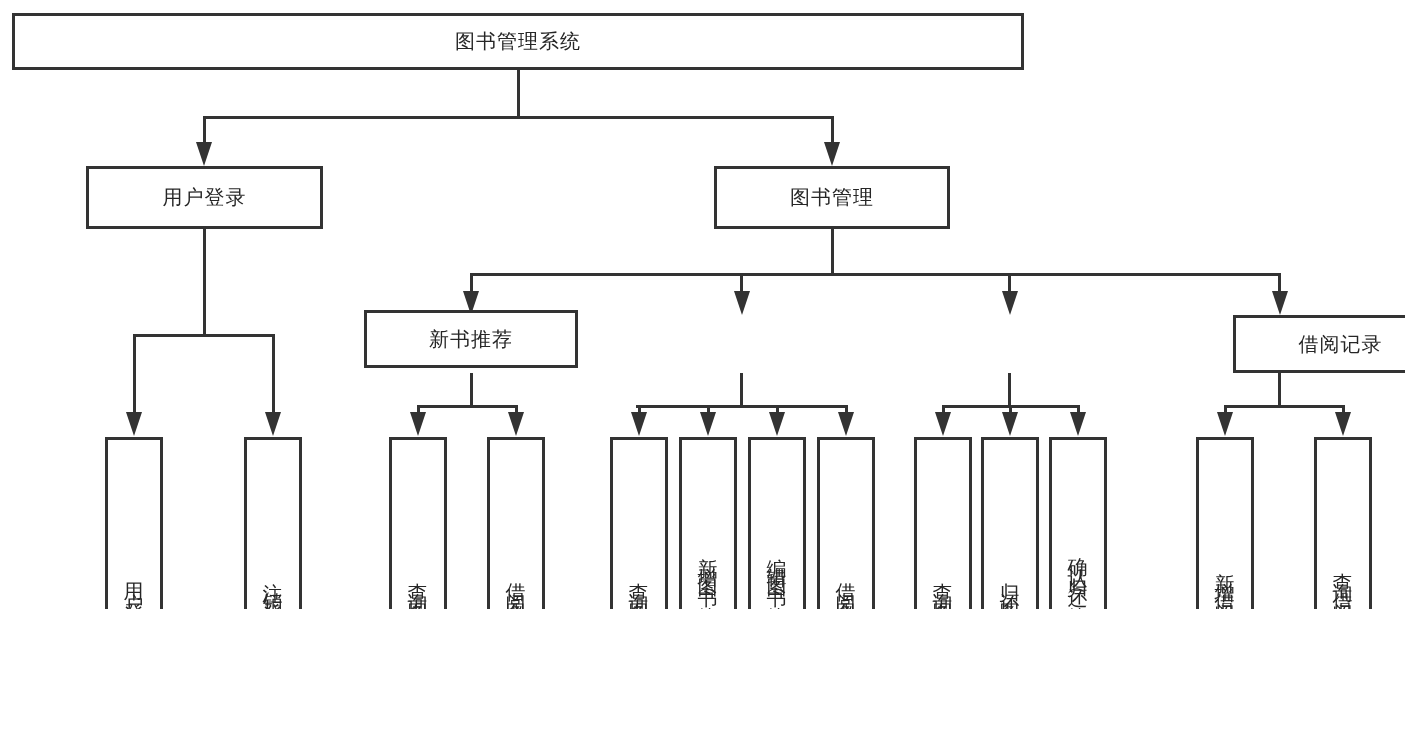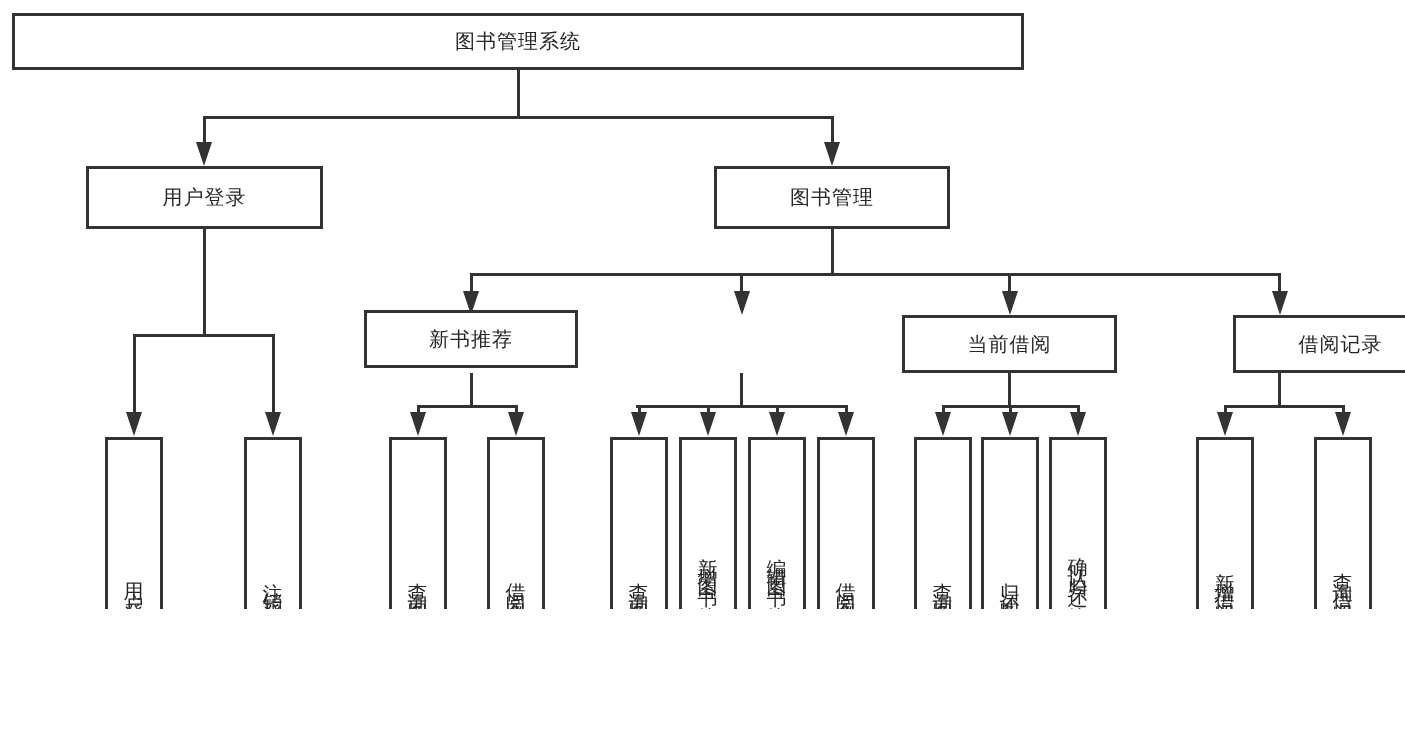--- a/index.html
+++ b/index.html
@@ -130,23 +130,20 @@
   <div class="box h" style="left:86px;top:166px;width:237px;height:63px">
     <span>用户登录</span>
   </div>
   <div class="box h" style="left:714px;top:166px;width:236px;height:63px">
     <span>图书管理</span>
   </div>
 
   <div class="box h" style="left:364px;top:310px;width:214px;height:58px">
     <span>新书推荐</span>
   </div>
-  <div class="box h" style="left:902px;top:315px;width:215px;height:58px">
-    <span>当前借阅</span>
-  </div>
   <div class="box h" style="left:1233px;top:315px;width:215px;height:58px">
     <span>借阅记录</span>
   </div>
 
   <div class="box v" style="left:105px;top:437px;width:58px;height:300px">
     <span>用户登录</span>
   </div>
   <div class="box v" style="left:244px;top:437px;width:58px;height:300px">
     <span>注销登录</span>
   </div>

